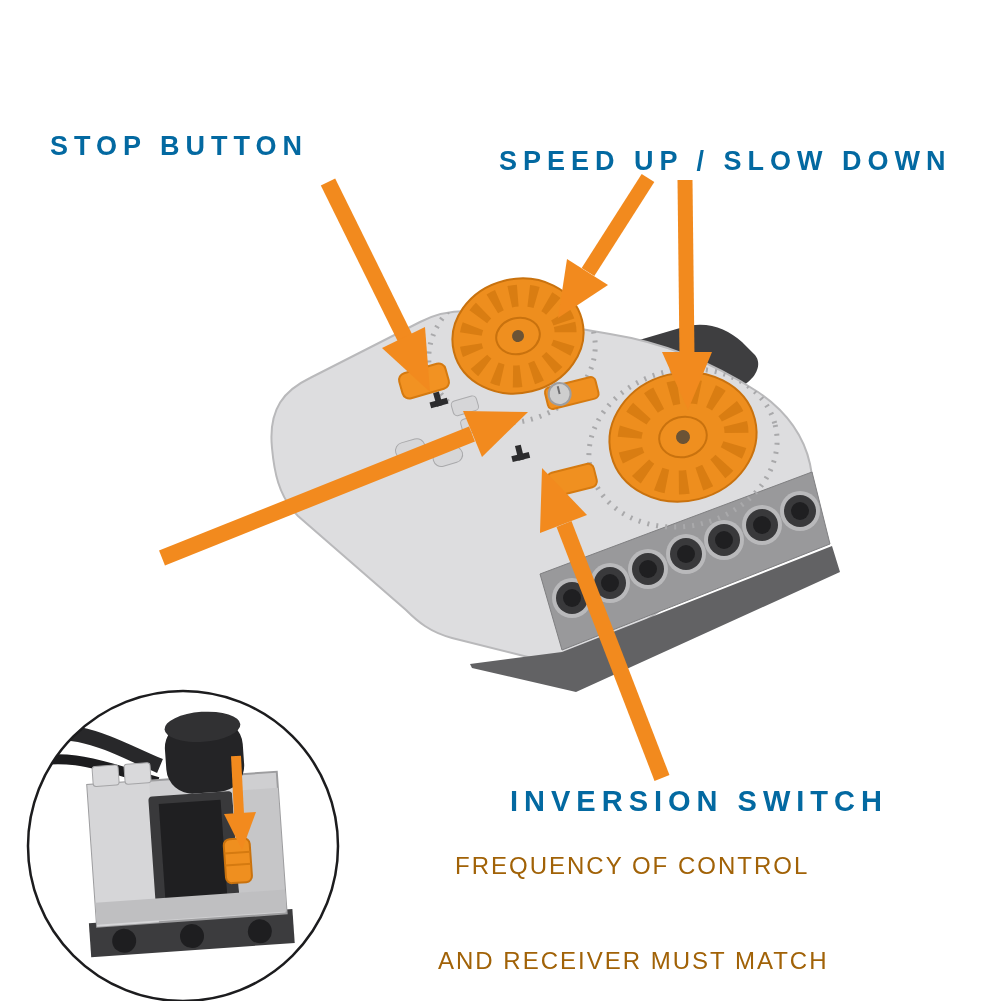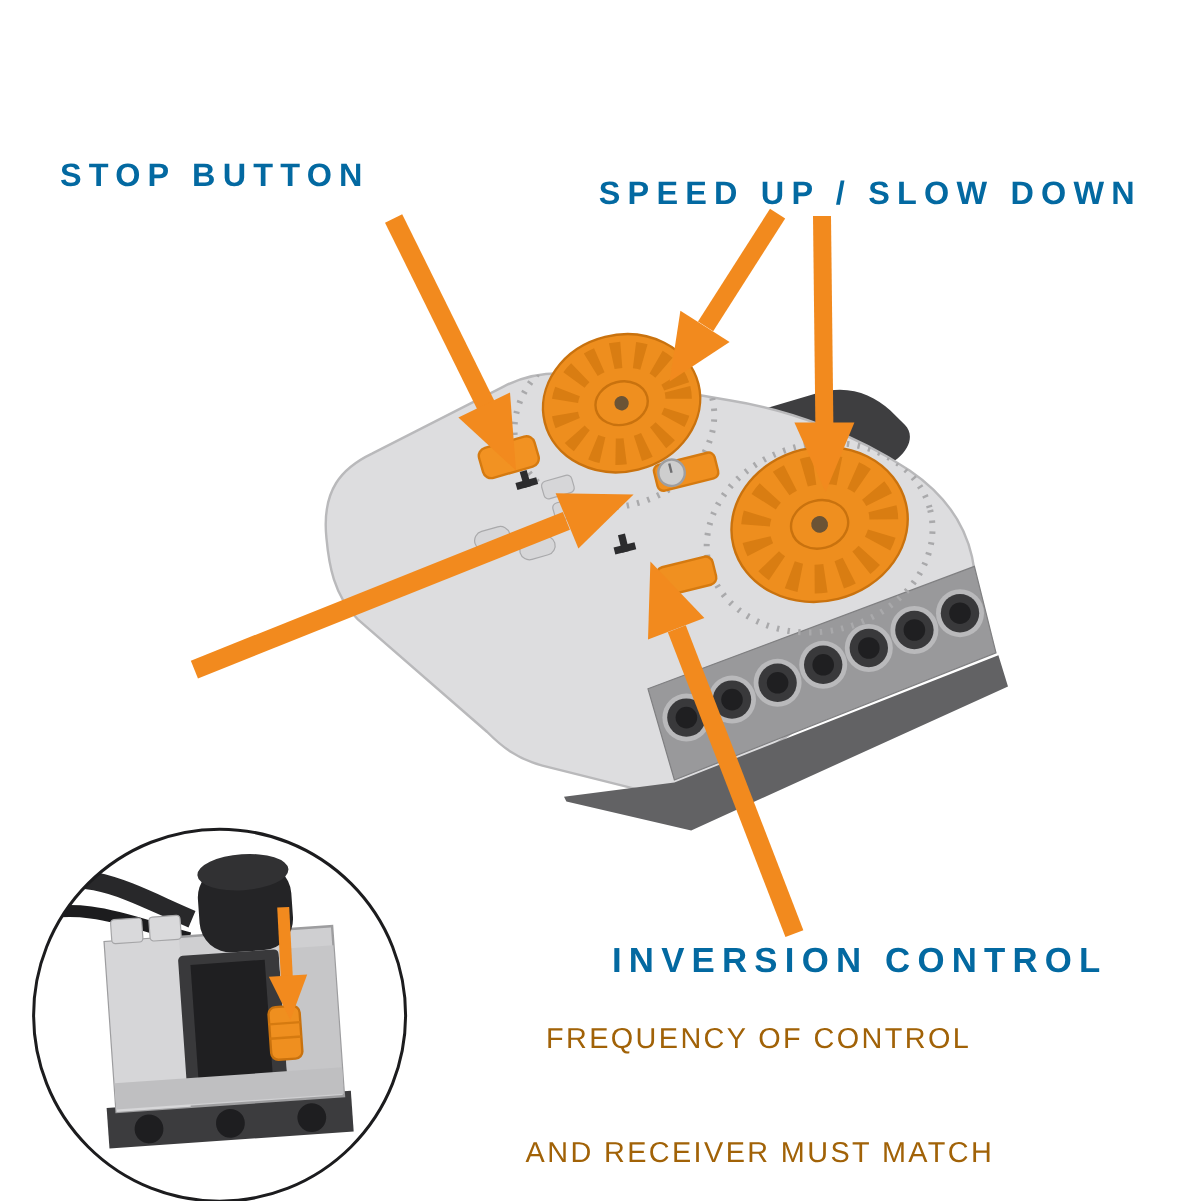--- a/index.html
+++ b/index.html
@@ -197,19 +197,19 @@
       <line x1="662" y1="778" x2="564" y2="524" stroke="#f28a1e" stroke-width="16"></line>
       <polygon points="542,468 587,515 540,533" fill="#f28a1e"></polygon>
     </g>
   </svg>
 
   <div class="label lbl-stop">STOP BUTTON</div>
 
   <div class="label lbl-speed">SPEED UP / SLOW DOWN</div>
 
 
-  <div class="label lbl-inv">INVERSION CONTROL</div>
+  <div class="label lbl-inv">INVERSION SWITCH</div>
 
   <div class="warning warn1">FREQUENCY OF CONTROL</div>
 
   <div class="warning warn2">AND RECEIVER MUST MATCH</div>
 
 </div>
 
 </body></html>

